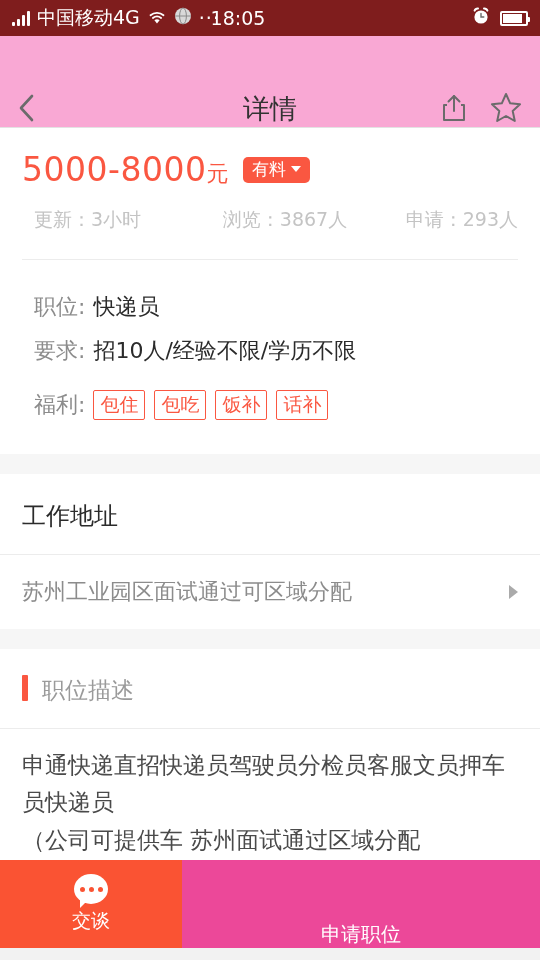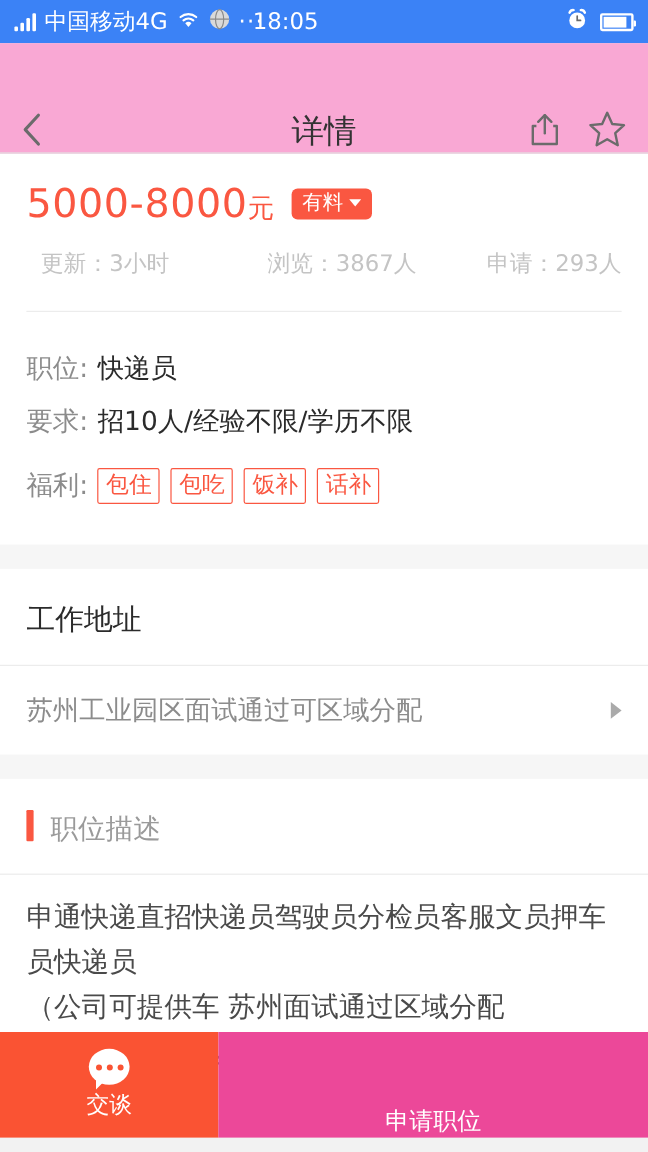--- a/index.html
+++ b/index.html
@@ -5,21 +5,21 @@
   * { margin:0; padding:0; box-sizing:border-box; }
   html, body {
     width:540px; height:960px;
     font-family:"DejaVu Sans","Liberation Sans",sans-serif;
     background:#ffffff; overflow:hidden;
   }
   #app { position:relative; width:540px; height:960px; background:#f2f2f2; }
 
   
   .statusbar{
-    height:36px; background:#3b82f6; color:#ffffff;
+    height:36px; background:#7f1d1d; color:#ffffff;
     display:flex; align-items:center; padding:0 12px;
     font-size:19px; position:relative;
   }
   .sb-left{ display:flex; align-items:center; gap:7px; }
   .signal{ display:flex; align-items:flex-end; gap:2px; height:16px; }
   .signal i{ display:block; width:3px; background:#fff; border-radius:1px; }
   .signal i:nth-child(1){ height:4px; }
   .signal i:nth-child(2){ height:7px; }
   .signal i:nth-child(3){ height:11px; }
   .signal i:nth-child(4){ height:15px; }
@@ -75,21 +75,21 @@
   .meta-row{
     display:flex; padding:18px 22px 26px 34px; color:#c4c4c4; font-size:19px;
   }
   .meta-row .m{ flex:1; }
   .meta-row .m:nth-child(2){ text-align:center; padding-left:18px; }
   .meta-row .m:nth-child(3){ text-align:right; }
 
   .sep{ height:1px; background:#ececec; margin:0 22px; }
 
   .info{ padding:18px 22px 20px 22px; }
-  .info .line{ display:flex; align-items:center; margin:14px 0; font-size:22px; }
+  .info .line{ display:flex; align-items:center; margin:14px 12px; font-size:22px; }
   .info .lbl{ color:#8c8c8c; white-space:nowrap; }
   .info .val{ color:#2b2b2b; margin-left:8px; }
   .tags{ display:flex; gap:9px; margin-left:8px; flex-wrap:wrap; }
   .tag{
     border:1px solid #fa5741; color:#fa5741; font-size:19px;
     padding:2px 6px; border-radius:2px; line-height:1.25;
   }
 
   .sec-title{ padding:26px 22px 22px 22px; font-size:24px; color:#2b2b2b; }
   .addr-row{

